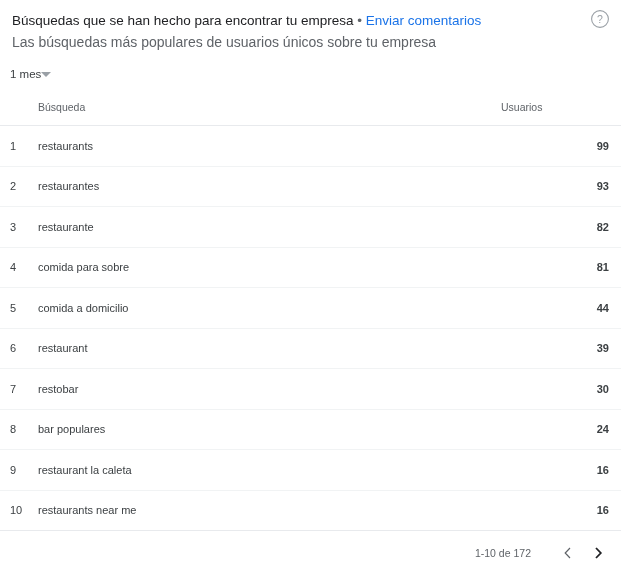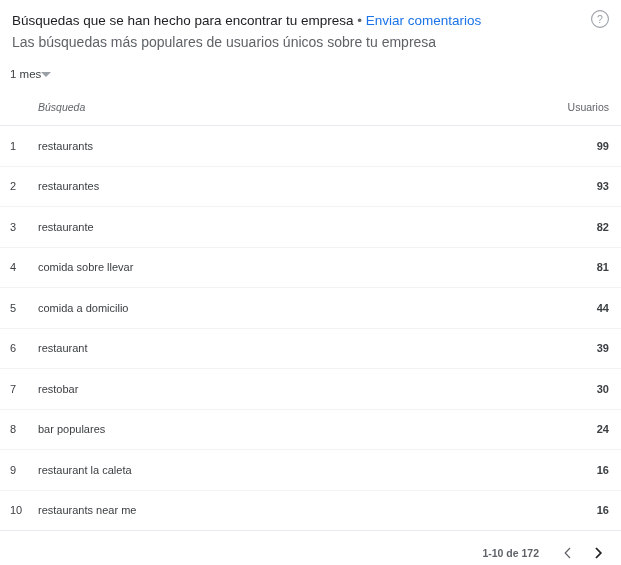--- a/index.html
+++ b/index.html
@@ -90,26 +90,25 @@
 
   table.searches thead th {
     font-size: 10.5px;
     font-weight: normal;
     color: #5f6368;
     text-align: left;
     padding: 6px 0 12px 0;
     border-bottom: 1px solid #e8eaed;
   }
   table.searches thead th.users-head {
-    text-align: right;
+    text-align: left;
     padding-right: 12px;
   }
   table.searches thead th.query-head {
     padding-left: 4px;
-    font-style: italic;
   }
   table.searches thead th.rank-head {
     padding-left: 10px;
   }
 
   table.searches tbody td {
     font-size: 11px;
     color: #3c4043;
     height: 40.5px;
     vertical-align: middle;
@@ -138,22 +137,21 @@
     display: flex;
     align-items: center;
     justify-content: flex-end;
     gap: 0;
     height: 44px;
     padding-right: 8px;
   }
   .pager-label {
     font-size: 10.5px;
     color: #5f6368;
-    margin-right: 14px;
-    font-weight: bold;
+    margin-right: 22px;
   }
   .pager-btn {
     width: 30px;
     height: 30px;
     display: flex;
     align-items: center;
     justify-content: center;
     cursor: pointer;
     border-radius: 50%;
   }
@@ -213,21 +211,21 @@
         <td class="query">restaurantes</td>
         <td class="users">93</td>
       </tr>
       <tr>
         <td class="rank">3</td>
         <td class="query">restaurante</td>
         <td class="users">82</td>
       </tr>
       <tr>
         <td class="rank">4</td>
-        <td class="query">comida sobre llevar</td>
+        <td class="query">comida para sobre</td>
         <td class="users">81</td>
       </tr>
       <tr>
         <td class="rank">5</td>
         <td class="query">comida a domicilio</td>
         <td class="users">44</td>
       </tr>
       <tr>
         <td class="rank">6</td>
         <td class="query">restaurant</td>

